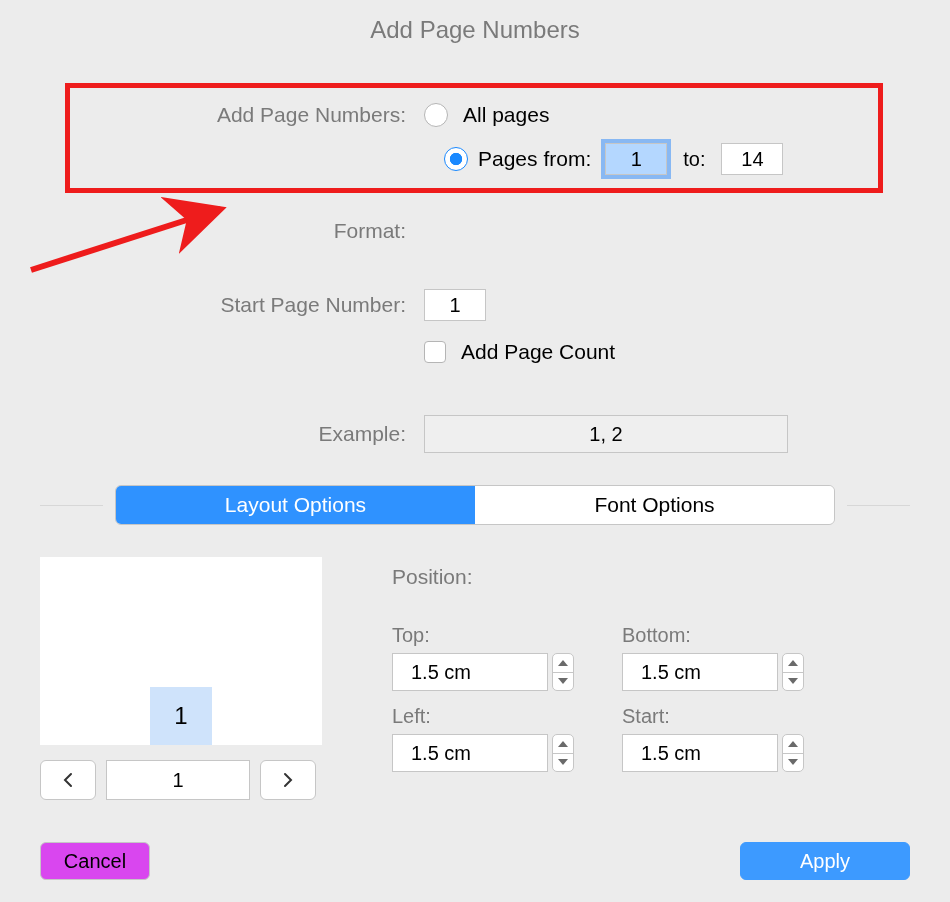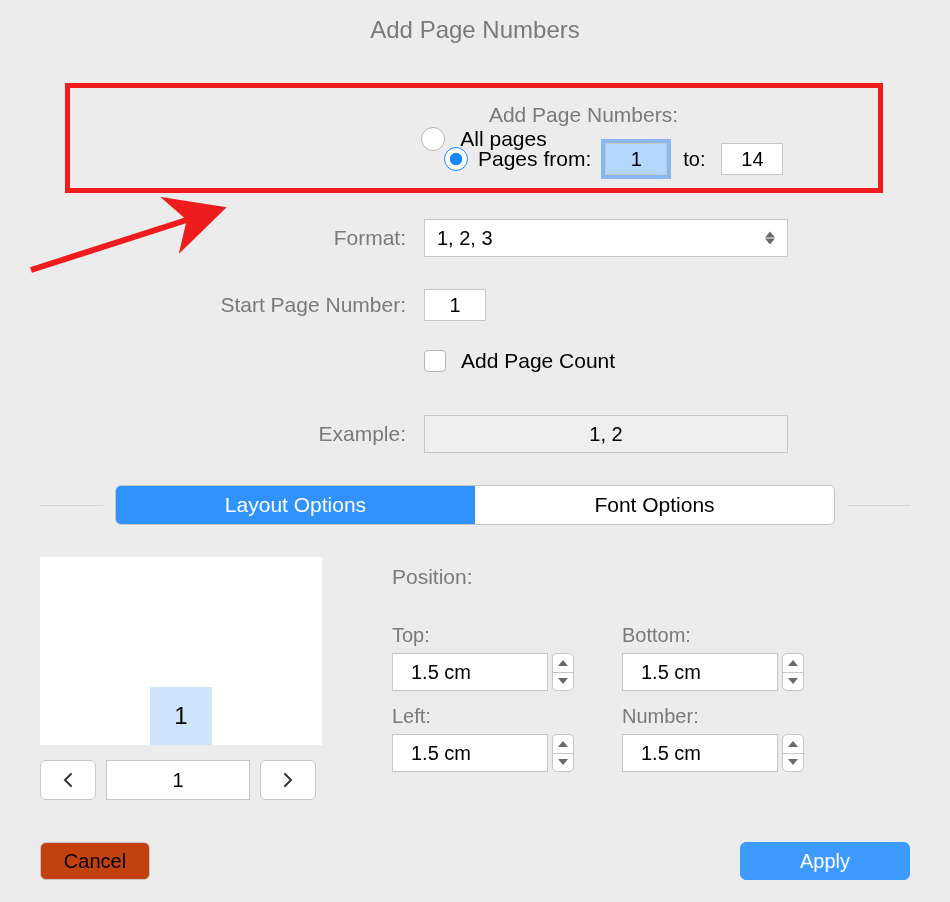--- a/index.html
+++ b/index.html
@@ -174,21 +174,21 @@
   flex: 1; display: flex; align-items: center; justify-content: center;
 }
 .stepper div:first-child { border-bottom: 1px solid #c6c6c6; }
 .footer {
   position: absolute; bottom: 22px; left: 40px; right: 40px;
   display: flex; justify-content: space-between;
 }
 .btn {
   height: 38px; min-width: 110px; padding: 0 20px;
   border-radius: 6px; border: 1px solid #c6c6c6;
-  background: #c2410c; font-size: 20px;
+  background: #d946ef; font-size: 20px;
   display: flex; align-items: center; justify-content: center;
 }
 .btn.primary {
   background: #3d9aff; color: #fff; border-color: #3d9aff;
   min-width: 170px;
 }
 </style>
 </head>
 <body>
 
@@ -199,56 +199,49 @@
   <svg viewBox="0 0 210 80">
     <defs>
       <marker id="ah" markerWidth="12" markerHeight="12" refX="9" refY="5" orient="auto">
         <path d="M0,0 L10,5 L0,10 L3,5 Z" fill="#ee1c1c"></path>
       </marker>
     </defs>
     <line x1="5" y1="75" x2="195" y2="14" stroke="#ee1c1c" stroke-width="6" marker-end="url(#ah)"></line>
   </svg>
 </div>
 
-<div class="row" style="top:103px; left:0; width:100%;flex-direction:column;">
+<div class="row" style="top:103px; left:0; width:100%;">
   <div class="label" style="width:406px;">Add Page Numbers:</div>
   <div style="margin-left:18px;">
     <span class="radio"></span>
     <span class="opt-text">All pages</span>
   </div>
 </div>
 <div class="row" style="top:143px; left:0; width:100%;margin-left:20px;">
   <div style="width:406px;"></div>
   <div style="margin-left:18px; display:flex; align-items:center;">
     <span class="radio selected"></span>
     <span class="opt-text">Pages from:</span>
     <span style="width:14px;"></span>
     <input class="num-input focused" value="1" style="">
     <span style="margin:0 16px; font-size:20px;">to:</span>
     <input class="num-input" value="14" style="">
   </div>
 </div>
 
 <div class="row" style="top:219px; left:0; width:100%;">
   <div class="label" style="width:406px;">Format:</div>
-  <div class="select" style="margin-left:18px; width:364px;">
-    <span>1, 2, 3</span>
-    <span class="chev">
-        <span class="chev-up"></span>
-        <span class="chev-dn-sm"></span>
-      </span>
-  </div>
 </div>
 
 <div class="row" style="top:289px; left:0; width:100%;">
   <div class="label" style="width:406px;">Start Page Number:</div>
   <input class="num-input" style="margin-left: 18px;" value="1">
 </div>
 
-<div class="row" style="top:349px; left:0; width:100%;text-align:right;">
+<div class="row" style="top:340px; left:0; width:100%;text-align:right;">
   <div style="width:406px;"></div>
   <div style="margin-left:18px;">
     <span class="checkbox"></span>
     <span class="opt-text">Add Page Count</span>
   </div>
 </div>
 
 <div class="row" style="top:415px; left:0; width:100%;">
   <div class="label" style="width:406px;">Example:</div>
   <div class="readonly" style="margin-left:18px; width:364px;">1, 2</div>
@@ -305,21 +298,21 @@
       <div>
           <span class="chev-up"></span>
         </div>
       <div>
           <span class="chev-dn-sm"></span>
         </div>
     </div>
   </div>
 
   <div class="mg-label" style="margin-top:8px;">Left:</div>
-  <div class="mg-label" style="margin-top:8px;">Number:</div>
+  <div class="mg-label" style="margin-top:8px;">Start:</div>
 
   <div class="mg-field">
     <input class="mg-input" value="1.5 cm" style="">
     <div class="stepper">
       <div>
           <span class="chev-up"></span>
         </div>
       <div>
           <span class="chev-dn-sm"></span>
         </div>

